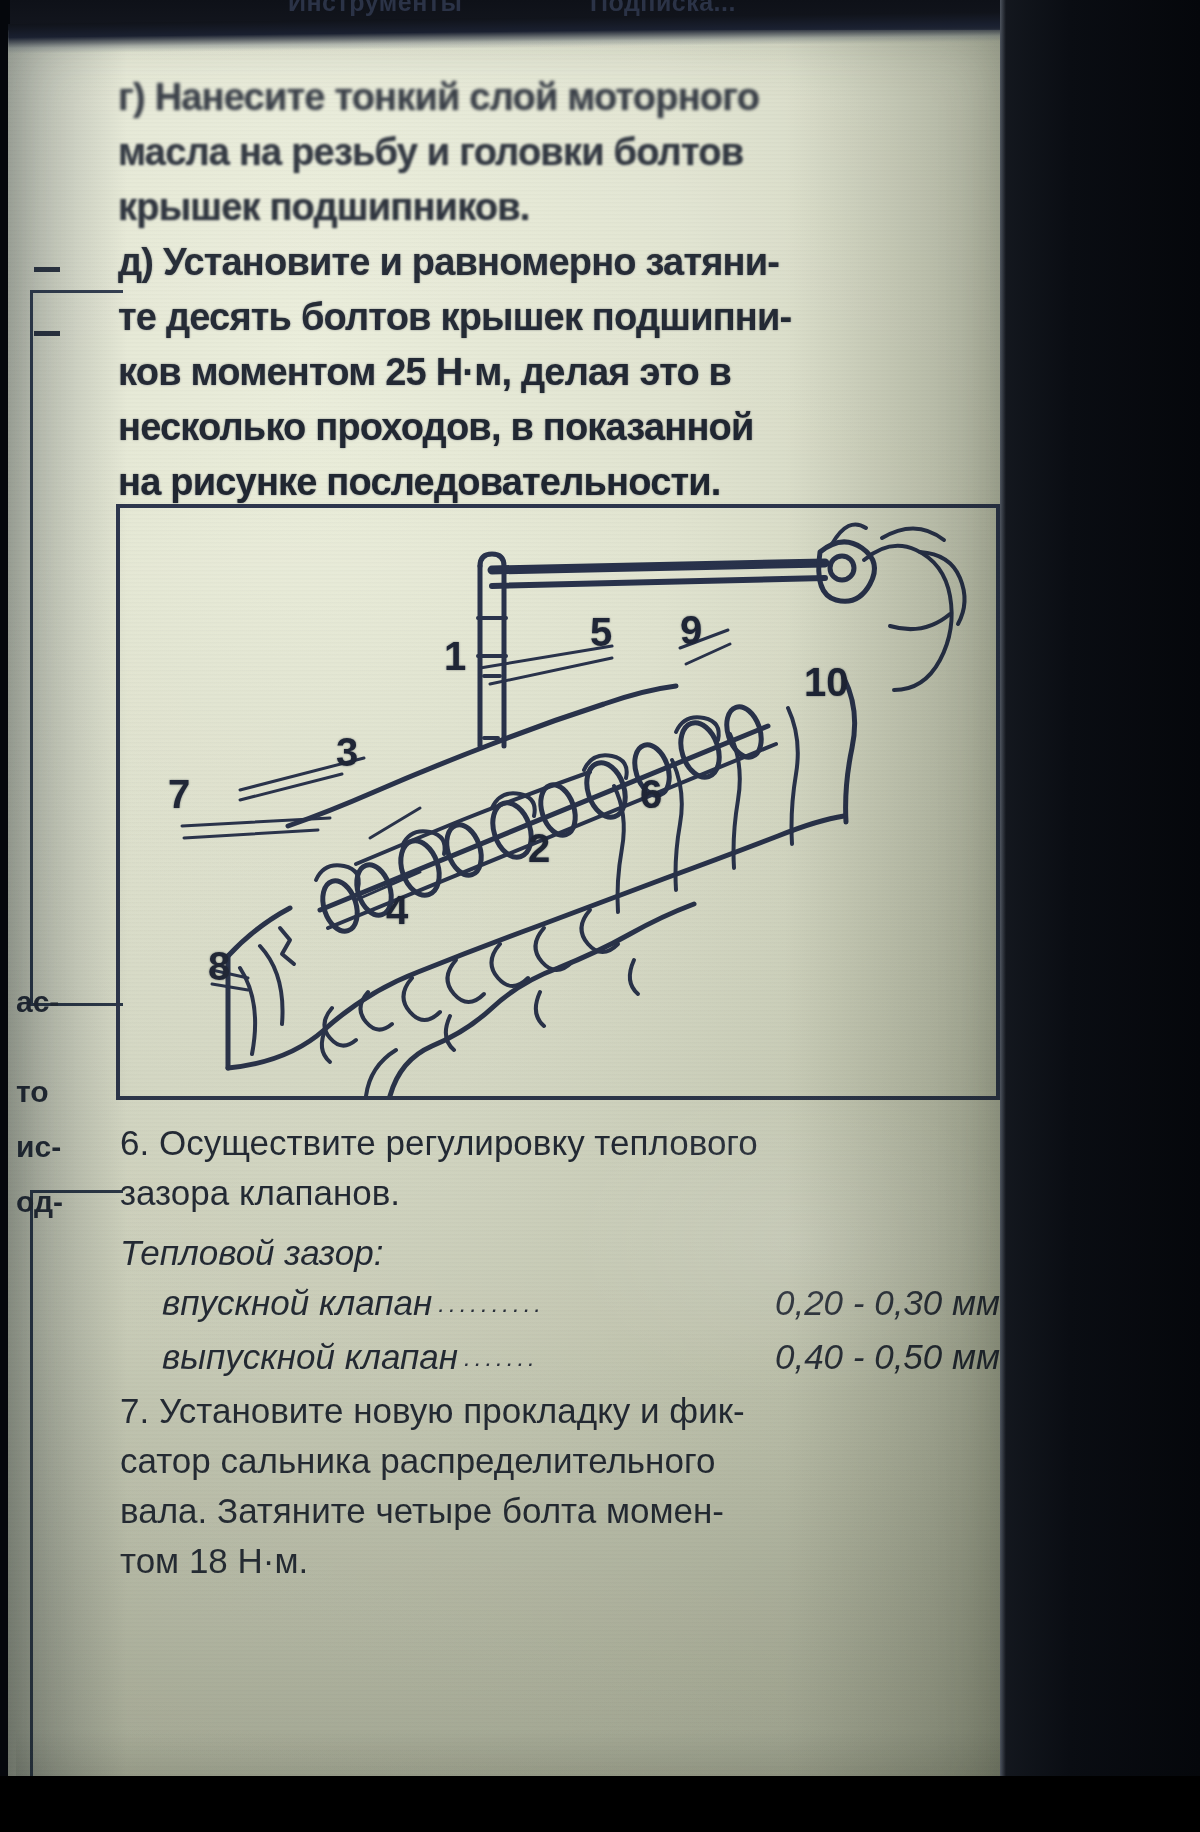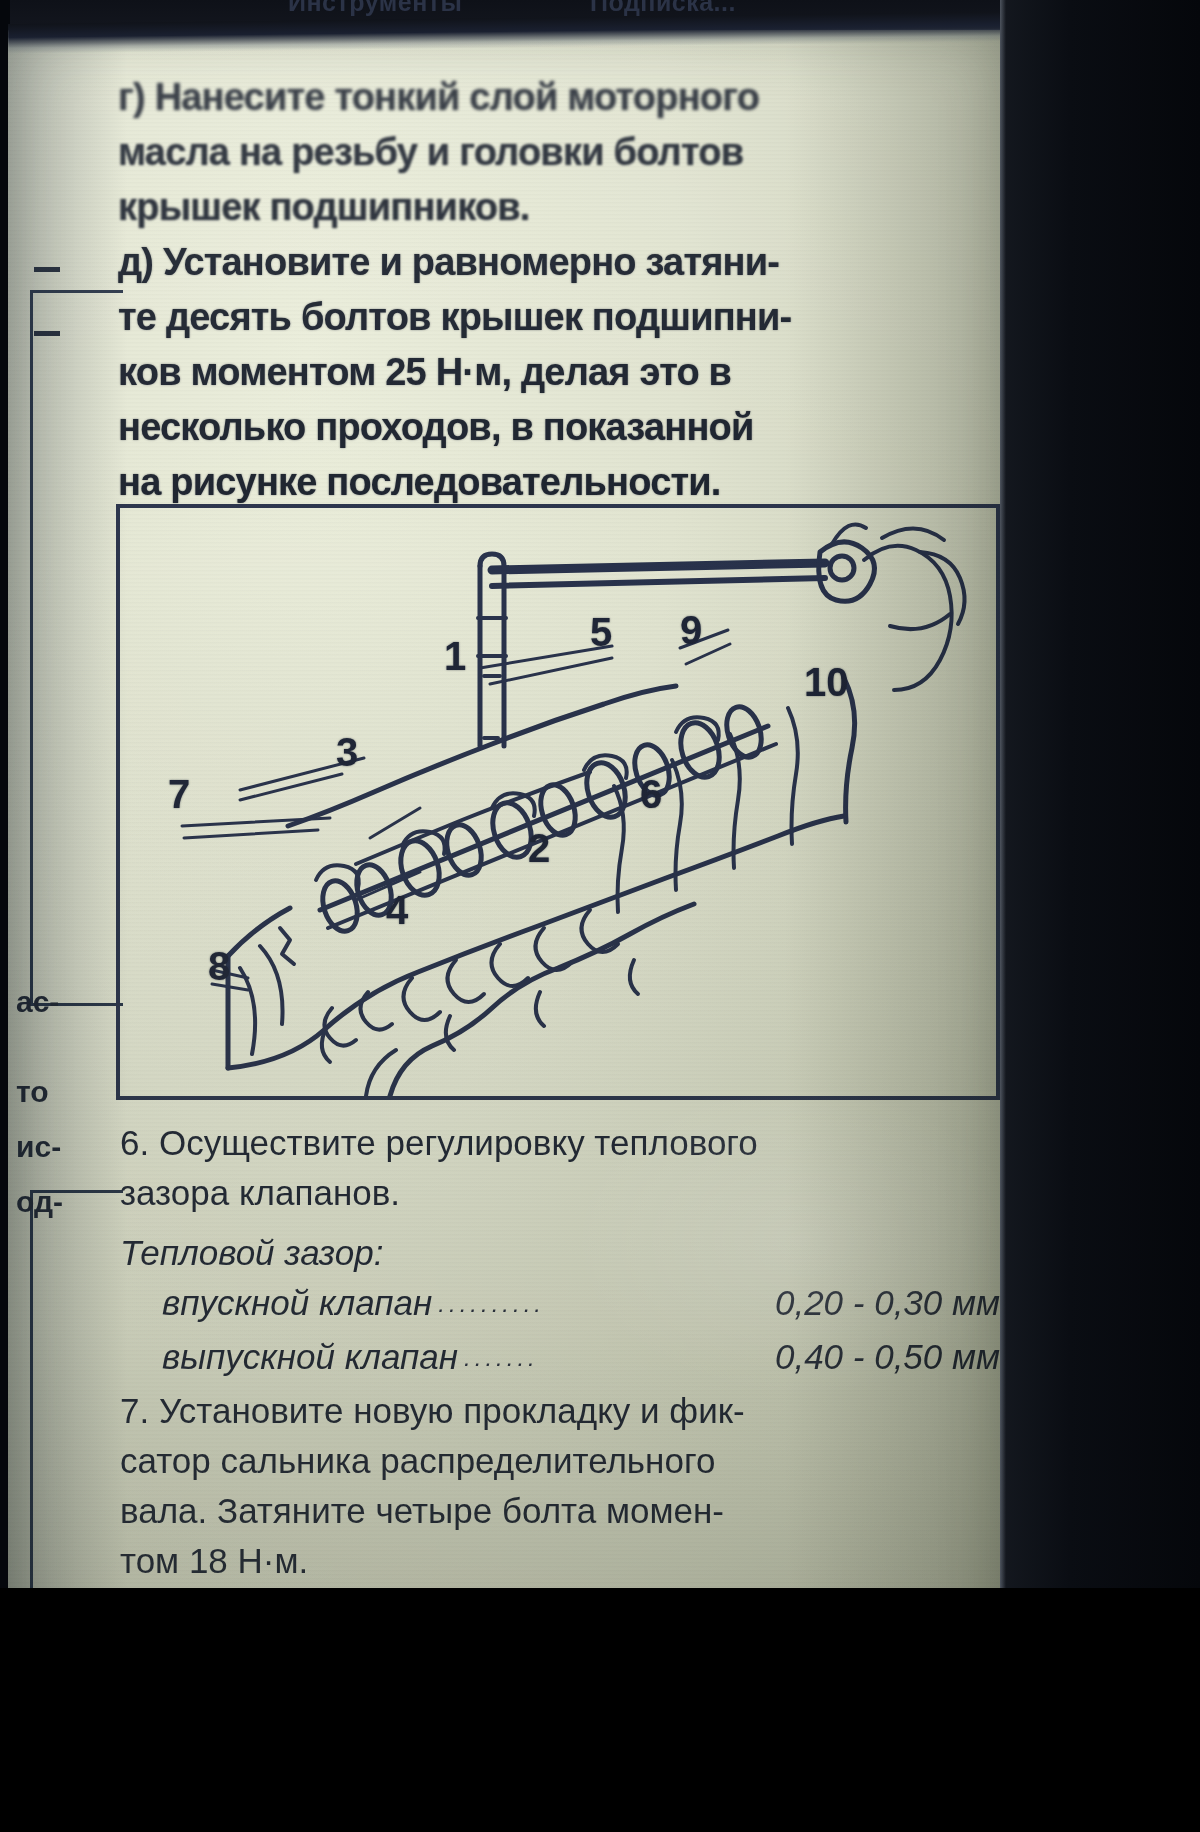--- a/index.html
+++ b/index.html
@@ -1,18 +1,18 @@
 <!DOCTYPE html>
 <html><head>
 <meta charset="utf-8">
 <style>
   html,body{margin:0;padding:0;background:#000;}
   body{width:1200px;height:1832px;overflow:hidden;font-family:"Liberation Sans",sans-serif;}
 
-  #page{position:relative;width:1200px;height:1588px;background:#0a0d14;overflow:hidden;}
+  #page{position:relative;width:1200px;height:1776px;background:#0a0d14;overflow:hidden;}
 
   
   .topbar{position:absolute;left:0;top:0;width:1200px;height:44px;
     background:linear-gradient(180deg,#0e1118 0%,#12151d 55%,#090b10 100%);overflow:hidden;}
   .topbar .tb-item{position:absolute;top:-12px;color:#2b3347;font-size:25px;font-weight:bold;
     letter-spacing:.5px;filter:blur(.6px);}
   .tb-1{left:288px;}
   .tb-2{left:590px;}
   .topbar .tb-sheen{position:absolute;left:560px;top:30px;width:640px;height:3px;
     background:linear-gradient(90deg,rgba(150,170,200,0) 0%,rgba(168,186,214,.55) 45%,rgba(200,214,235,.75) 100%);filter:blur(1px);}

